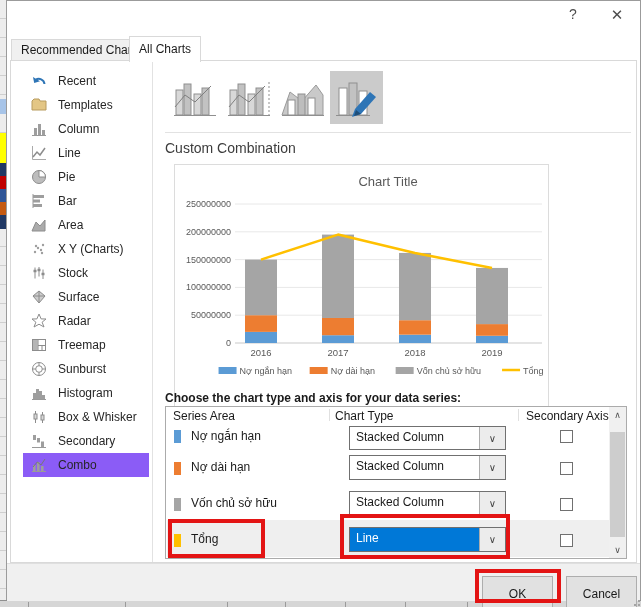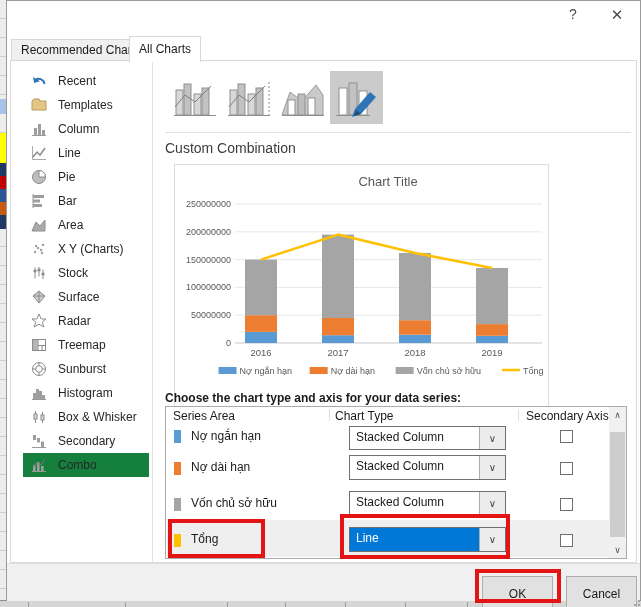--- a/index.html
+++ b/index.html
@@ -25,21 +25,21 @@
        border:1px solid #d9d9d9;padding:3px 9px 0 9px;background:#f0f0f0;}
   .tab.rec{left:4px;top:38px;height:22px;}
   .tab.all{left:122px;top:35px;height:26px;background:#fff;border-bottom:none;z-index:3;padding-top:5px;}
   
   .content{position:absolute;left:3px;top:59px;width:627px;height:503px;background:#fff;
            border:1px solid #d9d9d9;box-sizing:border-box;z-index:2;}
   .sidebar-sep{position:absolute;left:141px;top:0;bottom:0;width:1px;background:#e2e2e2;}
   
   .sidebar{position:absolute;left:0;top:8px;width:141px;}
   .side-item{position:relative;height:24px;margin-left:12px;width:126px;display:flex;align-items:center;cursor:default;}
-  .side-item.selected{background:#15803d;}
+  .side-item.selected{background:#8b5cf6;}
   .side-item .ic{width:16px;height:16px;margin-left:8px;flex:0 0 16px;}
   .side-item .lb{margin-left:11px;font-size:12px;color:#262626;white-space:nowrap;}
   .side-item .ic svg{display:block;}
   
   .variant{position:absolute;top:10px;width:53px;height:53px;display:flex;align-items:center;justify-content:center;cursor:default;}
   .variant.selected{background:#cbcbcb;}
   .sep-h{position:absolute;left:154px;top:71px;width:466px;height:1px;background:#e2e2e2;}
   .heading{position:absolute;left:154px;top:79px;font-size:14px;color:#3c3c3c;}
   
   .preview{position:absolute;left:163px;top:103px;width:375px;height:264px;border:1px solid #dcdcdc;box-sizing:border-box;background:#fff;}

